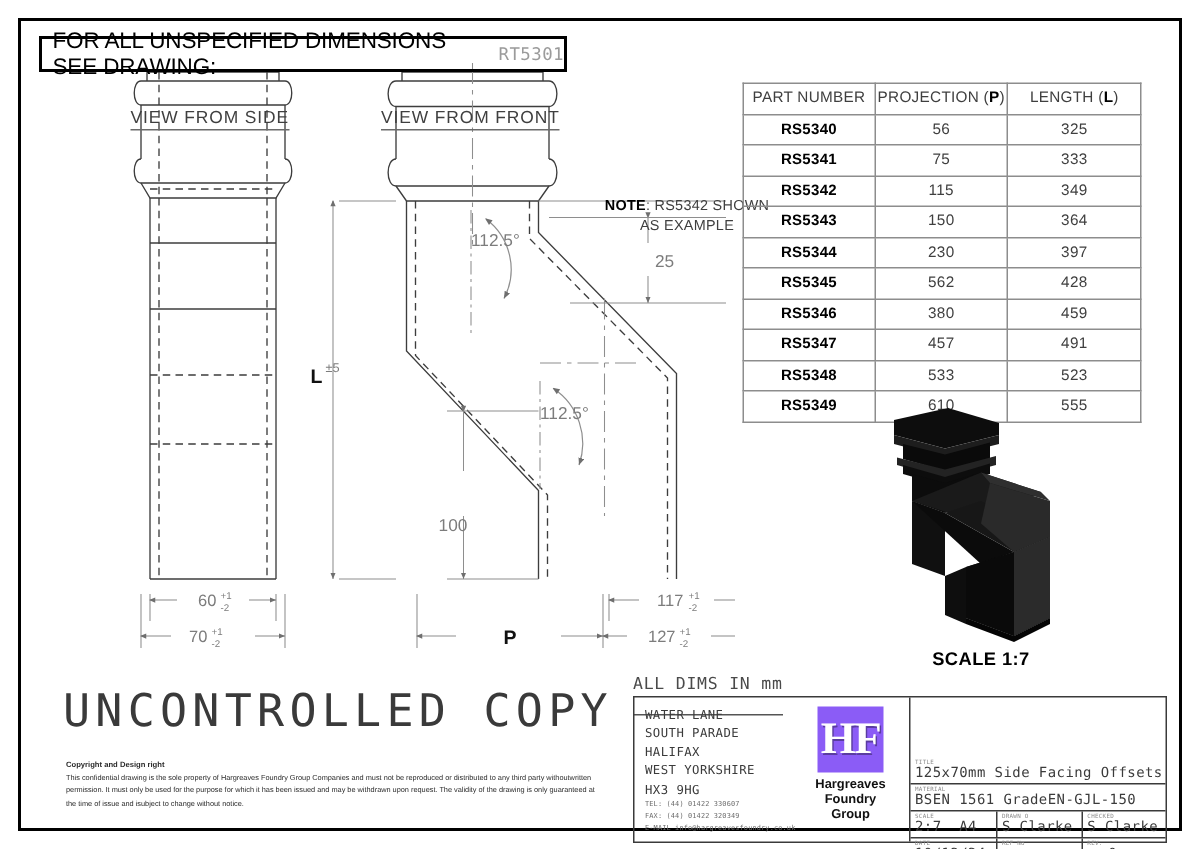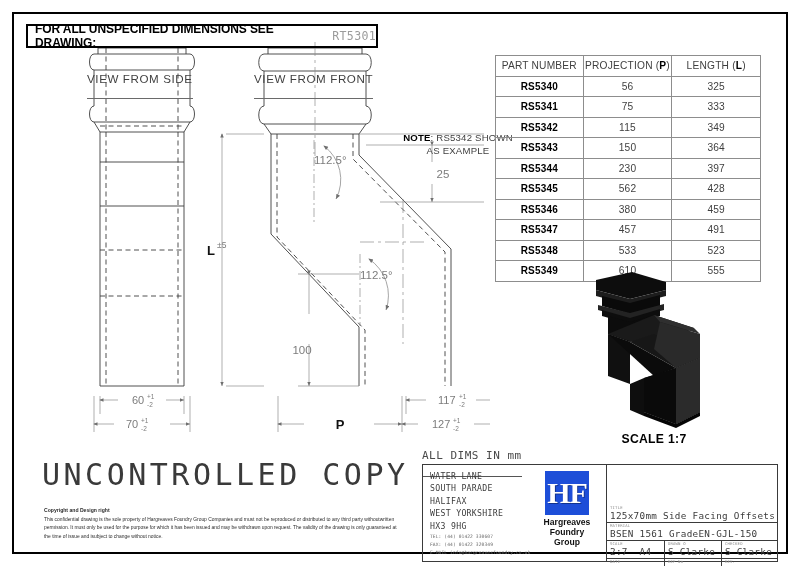--- a/index.html
+++ b/index.html
@@ -19,36 +19,36 @@
 
   
   #header-bar {
     position: absolute; left: 12px; top: 10px;
     width: 352px; height: 24px;
     border: 2px solid #000;
     display: flex; align-items: center;
     padding-left: 7px;
   }
   #header-bar .lbl {
-    font-size: 12px; font-weight: bold; color: #000;
+    font-size: 15px; font-weight: normal; color: #000;
     letter-spacing: -0.1px;
   }
   #header-bar .val {
     font-size: 11.6px; color: #9b9b9b; margin-left: 5px;
     letter-spacing: 0.3px;
     font-family: "DejaVu Sans Mono", monospace;
   }
 
   
   .view-title {
     position: absolute;
     font-size: 11.6px; color: #3f3f3f;
     letter-spacing: 0.6px;
     border-bottom: 1px solid #6a6a6a;
-    padding-bottom: 13px;
+    padding-bottom: 1px;
   }
   #view-side-title { left: 73px; top: 58px; }
   #view-front-title { left: 240px; top: 58px; }
 
   
   #note-block {
     position: absolute; left: 378px; top: 118px;
     width: 132px; text-align: center;
     font-size: 9.6px; color: #3f3f3f; line-height: 1.35;
     letter-spacing: 0.2px;
@@ -463,21 +463,21 @@
   <div id="title-block">
     <div id="tb-left">
       <div id="address">
           <div>WATER LANE</div>
           <div>SOUTH PARADE</div>
           <div>HALIFAX</div>
           <div>WEST YORKSHIRE</div>
           <div>HX3 9HG</div>
         </div>
       <div id="logo-area">
-        <div id="logo-square" style="background: #1d4ed8;">
+        <div id="logo-square" style="background: #8b5cf6;">
           <span class="hf">HF</span>
         </div>
         <div id="logo-text">
             <div>Hargreaves</div>
             <div>Foundry</div>
             <div>Group</div>
           </div>
       </div>
       <div id="contact">
           <div>TEL: (44) 01422 330607</div>

